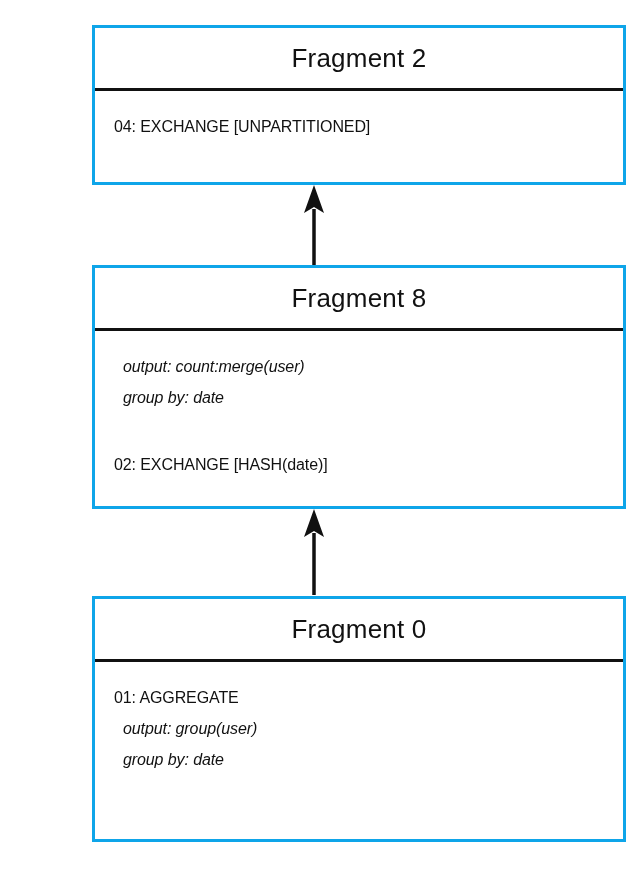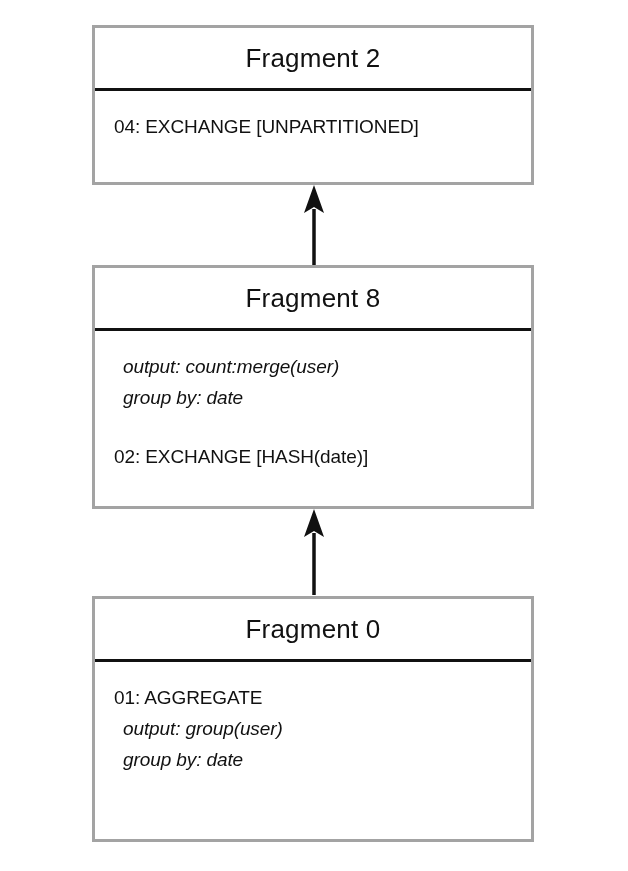--- a/index.html
+++ b/index.html
@@ -18,23 +18,23 @@
 
   .canvas {
     position: absolute;
     inset: 0;
   }
 
   
   .fragment {
     position: absolute;
     left: 92px;
-    width: 442px;
+    width: 534px;
     box-sizing: border-box;
-    border: 3px solid #a3a3a3;
+    border: 3px solid #0ea5e9;
     background: #ffffff;
   }
 
   .fragment-title {
     height: 60px;
     line-height: 60px;
     text-align: center;
     font-size: 26px;
     letter-spacing: 0.2px;
     border-bottom: 3px solid #111111;
@@ -42,25 +42,25 @@
   }
 
   .fragment-body {
     padding: 20px 0 18px 0;
   }
 
   .plan-node {
     padding: 0 0 0 19px;
   }
   .plan-node + .plan-node {
-    margin-top: 28px;
+    margin-top: 36px;
   }
 
   .node-line {
-    font-size: 19px;
+    font-size: 16px;
     line-height: 31px;
     white-space: pre;
     letter-spacing: -0.1px;
   }
   .node-line.detail {
     padding-left: 9px;
     font-style: italic;
   }
 
   

